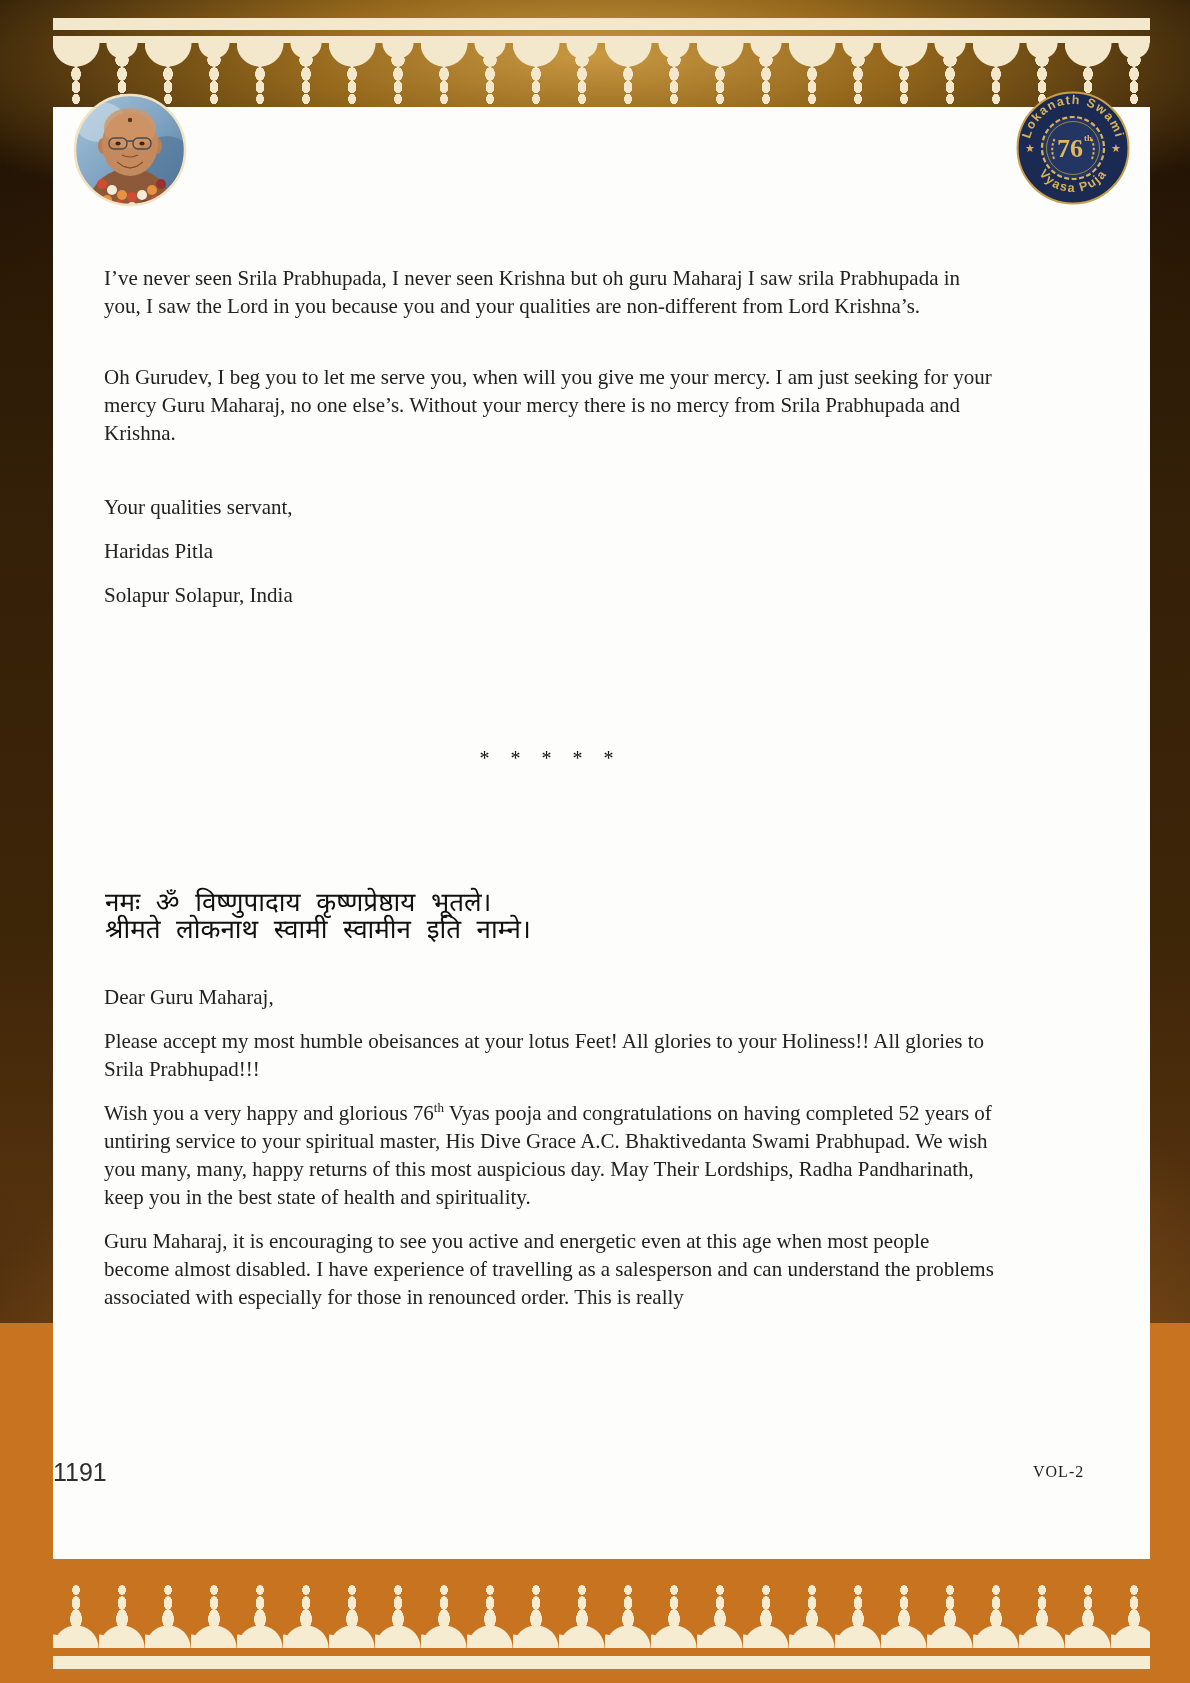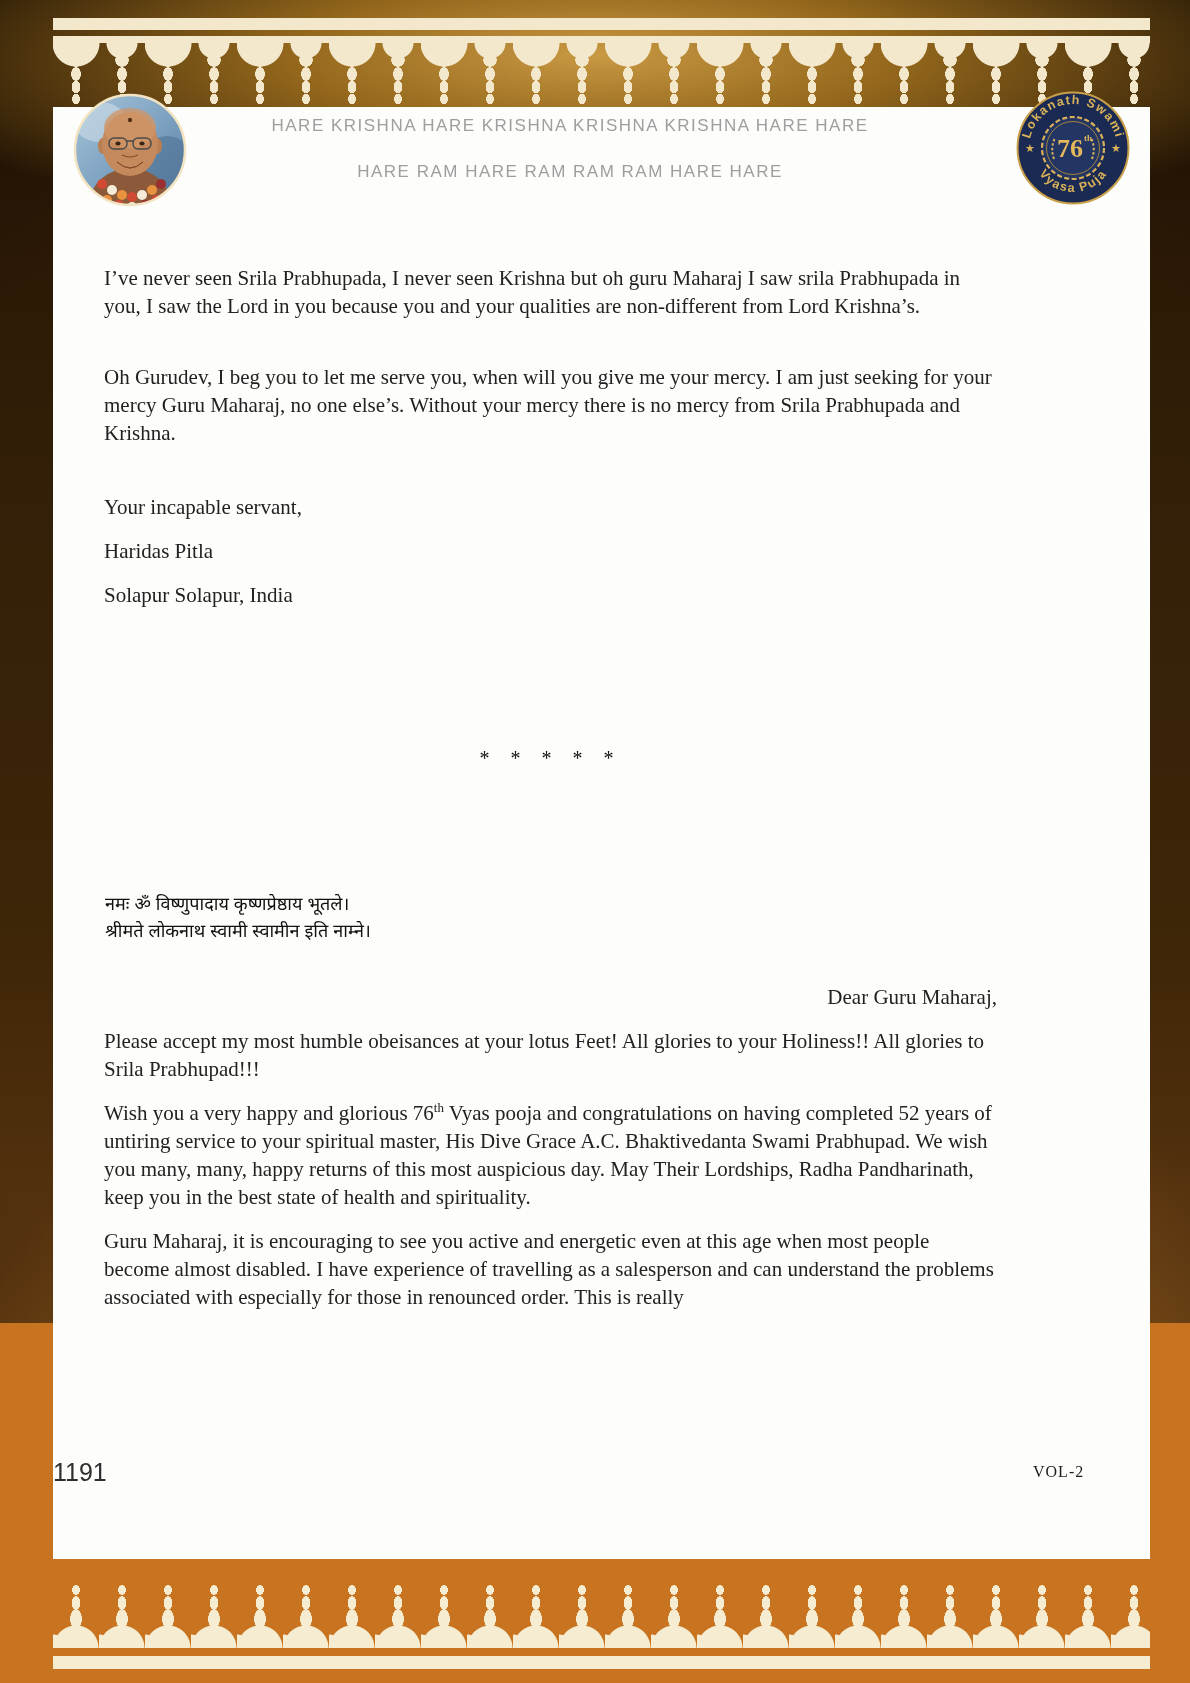--- a/index.html
+++ b/index.html
@@ -41,23 +41,23 @@
   .mantra{position:absolute;left:190px;top:116px;width:760px;text-align:center;
     font-family:"Liberation Sans",sans-serif;color:#9e9e9e;font-size:17px;letter-spacing:1.5px;}
   .mantra .l2{margin-top:26px;}
   .content{position:absolute;left:88px;top:248px;width:925px;font-size:21px;line-height:28px;color:#222;}
   .content p{margin:16px;}
   .p2{margin-top:43px !important;}
   .p3{margin-top:46px !important;}
   .sig1{margin-top:46px !important;}
   .sig2,.sig3{margin-top:16px !important;}
   .stars{margin-top:135px !important;text-align:center;letter-spacing:8px;font-size:20px;color:#111;}
-  .sanskrit{margin-top:119px !important;margin-left:17px !important;font-size:18px;line-height:27px;color:#101010;
-    font-family:Liberation Sans, sans-serif;}
-  .salutation{margin-top:38px !important;text-align:right;}
+  .sanskrit{margin-top:119px !important;margin-left:17px !important;font-size:26px;line-height:27px;color:#101010;
+    font-family:Liberation Mono, monospace;}
+  .salutation{margin-top:38px !important;}
   .pl1{margin-top:11px !important;}
   .pl2{margin-top:11px !important;}
   .pl3{margin-top:10px !important;}
   sup{font-size:13px;line-height:0;}
   .page-number{position:absolute;left:53px;width:1097px;top:1458px;text-align:left;
     font-family:"Liberation Sans",sans-serif;font-size:25px;color:#2e2e2e;}
   .volume{position:absolute;left:1033px;top:1463px;font-family:"Liberation Serif",serif;
     font-size:16px;letter-spacing:1px;color:#1d1d1d;}
 </style>
 </head>
@@ -138,29 +138,25 @@
       <text x="100" y="61" text-anchor="middle" font-size="11" fill="#d9b159">★</text>
       <text font-family="Liberation Sans, sans-serif" font-weight="bold" font-size="12.5" letter-spacing="1.5" fill="#d9b159">
         <textPath href="#arcTop" startOffset="50%" text-anchor="middle">Lokanath Swami</textPath>
       </text>
       <text font-family="Liberation Sans, sans-serif" font-weight="bold" font-size="12.5" letter-spacing="1.5" fill="#d9b159">
         <textPath href="#arcBot" startOffset="50%" text-anchor="middle">Vyasa Puja</textPath>
       </text>
     </svg>
   </div>
 
-  <div class="mantra">
-    <div class="l1">HARE KRISHNA HARE KRISHNA KRISHNA KRISHNA HARE HARE</div>
-    <div class="l2">HARE RAM HARE RAM RAM RAM HARE HARE</div>
-  </div>
 
   <div class="content">
     <p class="p1">I’ve never seen Srila Prabhupada, I never seen Krishna but oh guru Maharaj I saw srila Prabhupada in you, I saw the Lord in you because you and your qualities are non-different from Lord Krishna’s.</p>
     <p class="p2">Oh Gurudev, I beg you to let me serve you, when will you give me your mercy. I am just seeking for your mercy Guru Maharaj, no one else’s. Without your mercy there is no mercy from Srila Prabhupada and Krishna.</p>
-    <p class="sig1">Your incapable servant,</p>
+    <p class="sig1">Your qualities servant,</p>
     <p class="sig2">Haridas Pitla</p>
     <p class="sig3">Solapur Solapur, India</p>
     <p class="stars">* * * * *</p>
     <p class="sanskrit"><span>नमः ॐ विष्णुपादाय कृष्णप्रेष्ठाय भूतले।</span><br>
       <span>श्रीमते लोकनाथ स्वामी स्वामीन इति नाम्ने।</span></p>
     <p class="salutation">Dear Guru Maharaj,</p>
     <p class="pl1">Please accept my most humble obeisances at your lotus Feet! All glories to your Holiness!! All glories to Srila Prabhupad!!!</p>
     <p class="pl2"><span>Wish you a very happy and glorious 76</span><sup>th</sup><span> Vyas pooja and congratulations on having completed 52 years of untiring service to your spiritual master, His Dive Grace A.C. Bhaktivedanta Swami Prabhupad. We wish you many, many, happy returns of this most auspicious day. May Their Lordships, Radha Pandharinath, keep you in the best state of health and spirituality.</span></p>
     <p class="pl3">Guru Maharaj, it is encouraging to see you active and energetic even at this age when most people become almost disabled. I have experience of travelling as a salesperson and can understand the problems associated with especially for those in renounced order. This is really</p>
   </div>

